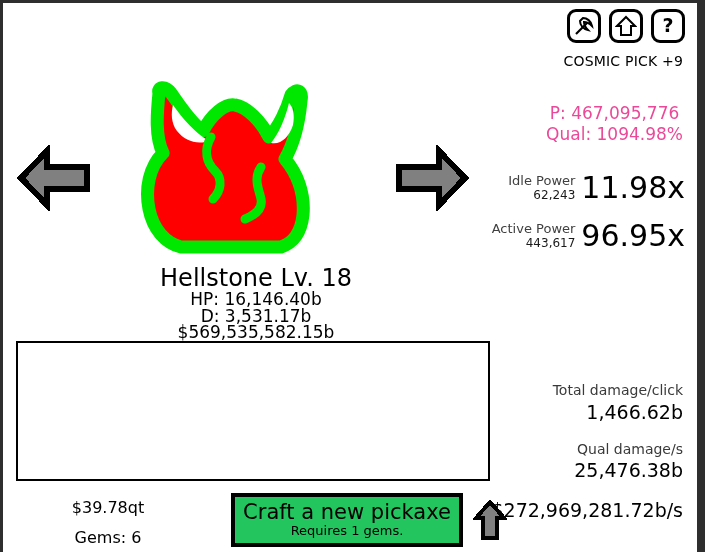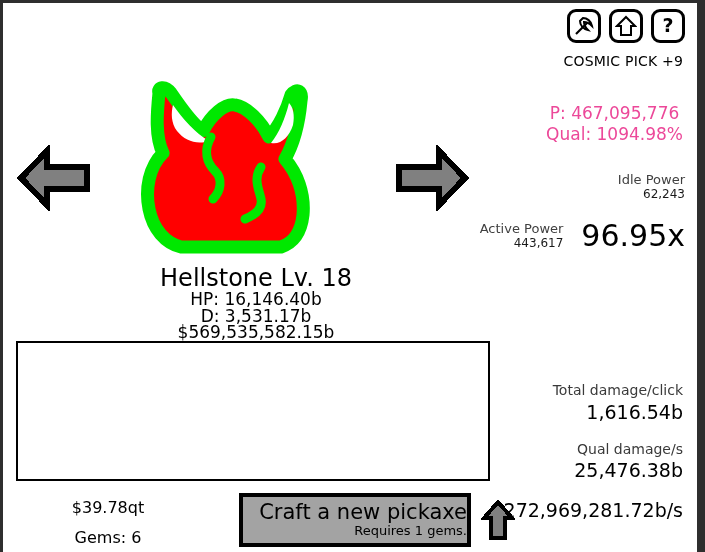--- a/index.html
+++ b/index.html
@@ -69,21 +69,21 @@
     line-height: 1.25;
     white-space: nowrap;
   }
 
   .power-row {
     position: absolute;
     right: 12px;
     display: flex;
     align-items: center;
     justify-content: flex-end;
-    gap: 18px;
+    gap: 6px;
   }
   #idle-power-row { top: 170px; }
   #active-power-row { top: 218px; }
   .power-label-group {
     text-align: right;
     line-height: 1.15;
   }
   .power-label {
     font-size: 13px;
     color: #404040;
@@ -195,30 +195,29 @@
     left: 228px;
     top: 490px;
     display: flex;
     align-items: center;
     gap: 10px;
   }
   #craft-button {
     width: 232px;
     height: 54px;
     border: 4px solid #000;
-    background: #a3a3a3;
+    background: #22c55e;
     box-sizing: border-box;
     display: flex;
     flex-direction: column;
-    align-items: flex-end;
+    align-items: center;
     justify-content: center;
     cursor: pointer;
     padding: 0;
     font-family: inherit;
-    margin-left: 8px;
   }
   #craft-title {
     font-size: 21px;
     color: #000;
     line-height: 1.05;
   }
   #craft-sub {
     font-size: 13px;
     color: #000;
     line-height: 1.2;
@@ -268,34 +267,35 @@
   <div id="pick-stats">
     <div>P: 467,095,776</div>
     <div>Qual: 1094.98%</div>
   </div>
 
   <div class="power-row" id="idle-power-row">
     <div class="power-label-group">
       <div class="power-label">Idle Power</div>
       <div class="power-sub">62,243</div>
     </div>
+    <div class="power-mult">11.98x</div>
   </div>
 
   <div class="power-row" id="active-power-row">
     <div class="power-label-group">
       <div class="power-label">Active Power</div>
       <div class="power-sub">443,617</div>
     </div>
     <div class="power-mult">96.95x</div>
   </div>
 
   <div id="damage-stats">
     <div class="dmg-block">
       <div class="dmg-label">Total damage/click</div>
-      <div class="dmg-value">1,616.54b</div>
+      <div class="dmg-value">1,466.62b</div>
     </div>
     <div class="dmg-block">
       <div class="dmg-label">Qual damage/s</div>
       <div class="dmg-value">25,476.38b</div>
     </div>
     <div class="dmg-block">
       <div class="dmg-value">$272,969,281.72b/s</div>
     </div>
   </div>
 

